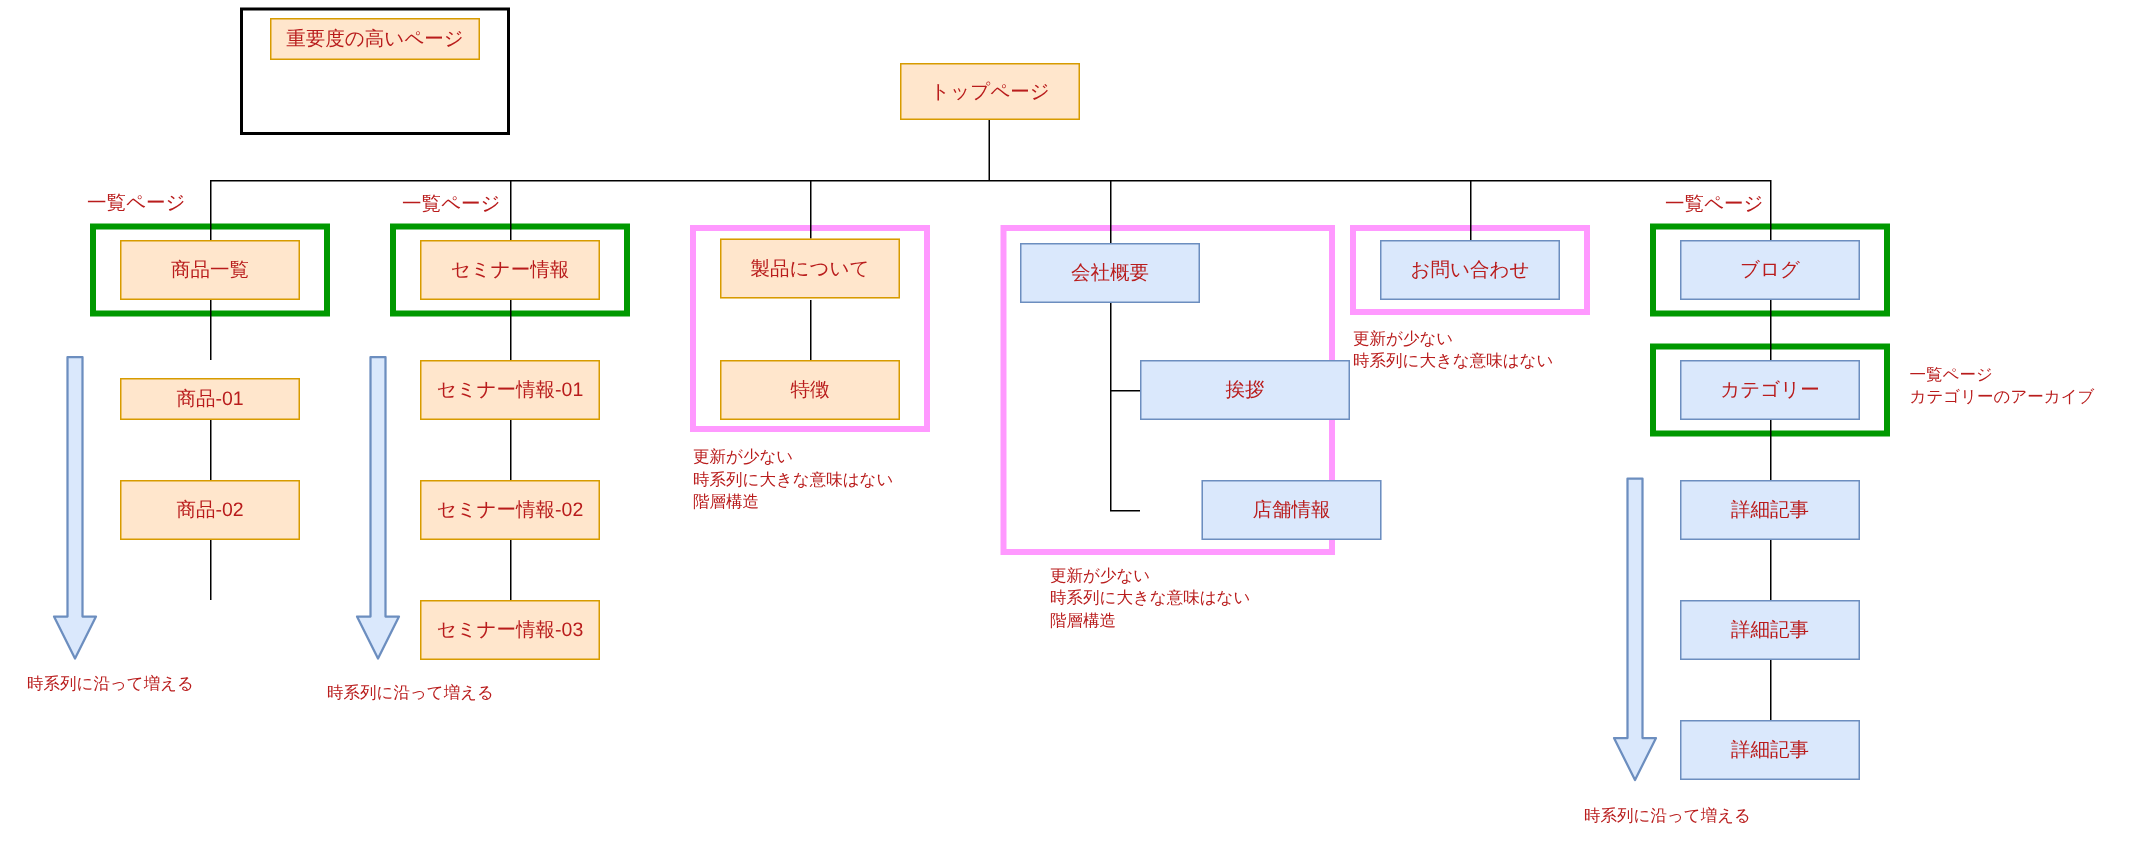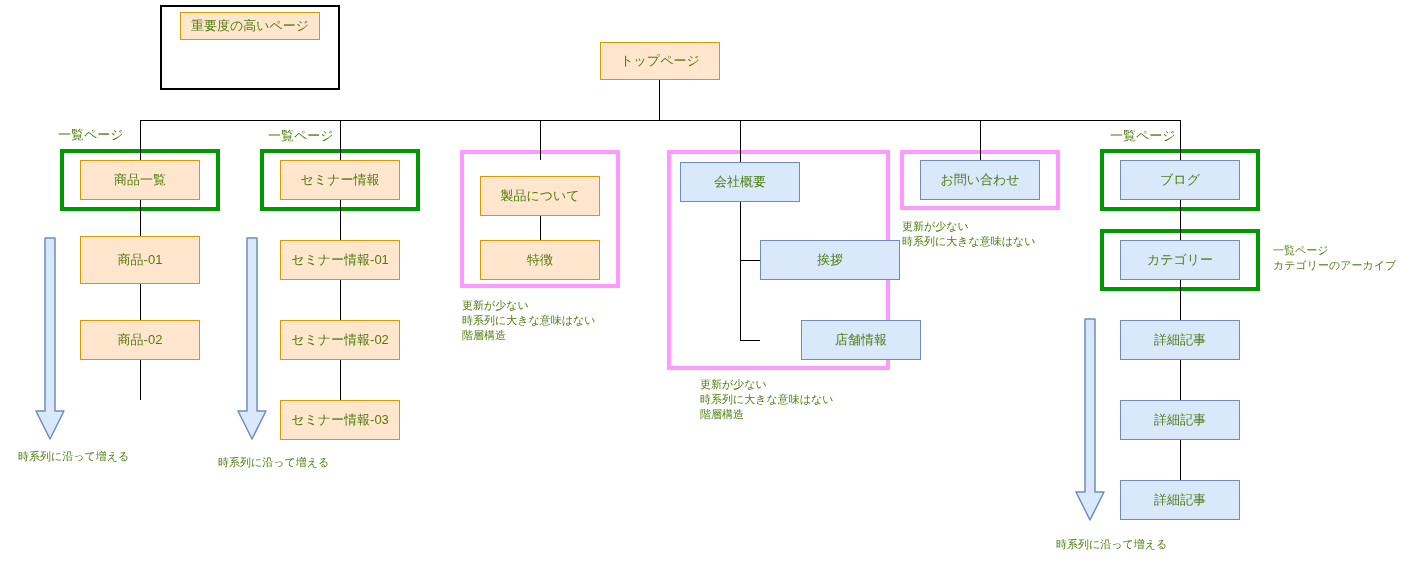--- a/index.html
+++ b/index.html
@@ -1,18 +1,18 @@
 <!DOCTYPE html>
 <html><head>
 <meta charset="utf-8">
 <style>
   html,body{margin:0;padding:0;background:#ffffff;}
   #canvas{
     position:relative;width:1421px;height:562px;background:#ffffff;overflow:hidden;
-    font-family:"Liberation Sans","DejaVu Sans",sans-serif;color:#4d7c0f;
+    font-family:"Liberation Sans","DejaVu Sans",sans-serif;color:#b91c1c;
   }
   .node{
     position:absolute;box-sizing:border-box;z-index:3;
     display:flex;align-items:center;justify-content:center;
     font-size:13px;text-align:center;white-space:nowrap;
   }
   .orange{background:#FFE6CC;border:1px solid #D79B00;}
   .blue{background:#DAE8FC;border:1px solid #6C8EBF;}
   .frame{position:absolute;box-sizing:border-box;z-index:1;border:4px solid;}
   .frame.green{border-color:#009900;}
@@ -66,38 +66,38 @@
   <div class="frame pink" style="left:460px;top:150px;width:160px;height:138px;"></div>
   <div class="frame pink" style="left:667px;top:150px;width:223px;height:220px;"></div>
   <div class="frame pink" style="left:900px;top:150px;width:160px;height:60px;"></div>
   <div class="frame green" style="left:1100px;top:149px;width:160px;height:62px;"></div>
   <div class="frame green" style="left:1100px;top:229px;width:160px;height:62px;"></div>
 
   <div class="node orange" style="left:600px;top:42px;width:120px;height:38px;">トップページ</div>
 
   <div class="col-label" style="left:58px;top:126px;">一覧ページ</div>
   <div class="node orange" style="left:80px;top:160px;width:120px;height:40px;">商品一覧</div>
-  <div class="node orange" style="left:80px;top:236px;width:120px;height:48px;">商品-01</div>
+  <div class="node orange" style="left:80px;top:252px;width:120px;height:28px;">商品-01</div>
   <div class="node orange" style="left:80px;top:320px;width:120px;height:40px;">商品-02</div>
   <svg class="arrow" style="left:35px;top:237px;" width="30" height="204">
     <polygon points="10,1 20,1 20,174 29,174 15,202 1,174 10,174" fill="#DAE8FC" stroke="#6C8EBF" stroke-width="1.5" stroke-linejoin="round"></polygon>
   </svg>
   <div class="note" style="left:18px;top:449px;">時系列に沿って増える</div>
 
   <div class="col-label" style="left:268px;top:127px;">一覧ページ</div>
   <div class="node orange" style="left:280px;top:160px;width:120px;height:40px;">セミナー情報</div>
   <div class="node orange" style="left:280px;top:240px;width:120px;height:40px;">セミナー情報-01</div>
   <div class="node orange" style="left:280px;top:320px;width:120px;height:40px;">セミナー情報-02</div>
   <div class="node orange" style="left:280px;top:400px;width:120px;height:40px;">セミナー情報-03</div>
   <svg class="arrow" style="left:237px;top:237px;" width="30" height="204">
     <polygon points="10,1 20,1 20,174 29,174 15,202 1,174 10,174" fill="#DAE8FC" stroke="#6C8EBF" stroke-width="1.5" stroke-linejoin="round"></polygon>
   </svg>
   <div class="note" style="left:218px;top:455px;">時系列に沿って増える</div>
 
-  <div class="node orange" style="left:480px;top:176px;width:120px;height:40px;">製品について</div>
+  <div class="node orange" style="left:480px;top:159px;width:120px;height:40px;">製品について</div>
   <div class="node orange" style="left:480px;top:240px;width:120px;height:40px;">特徴</div>
   <div class="note" style="left:462px;top:298px;">
     <span>更新が少ない</span>
     <span>時系列に大きな意味はない</span>
     <span>階層構造</span>
   </div>
 
   <div class="node blue" style="left:680px;top:162px;width:120px;height:40px;">会社概要</div>
   <div class="node blue" style="left:760px;top:240px;width:140px;height:40px;">挨拶</div>
   <div class="node blue" style="left:760px;top:320px;width:120px;height:40px;margin-left:41px;">店舗情報</div>

